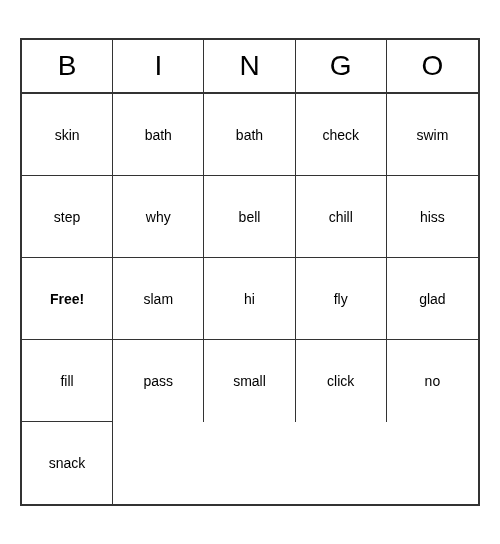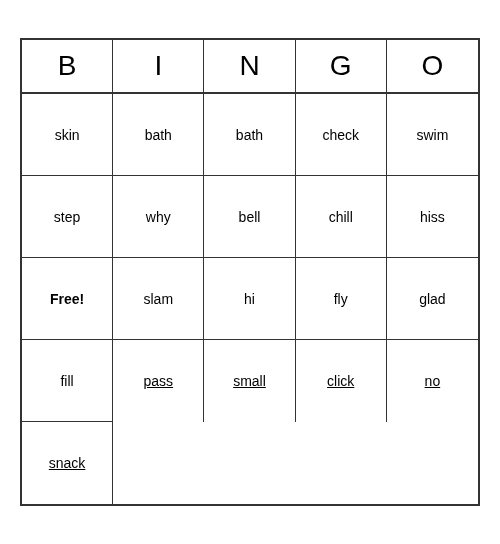--- a/index.html
+++ b/index.html
@@ -58,21 +58,20 @@
       justify-content: center;
       min-height: 82px;
     }
 
     .bingo-cell:nth-child(5n) {
       border-right: none;
     }
 
     .bingo-cell:nth-last-child(-n+5) {
       border-bottom: none;
-      text-decoration: underline;
     }
   </style>
 </head>
 <body>
 
 <div class="bingo-container">
   <div class="bingo-header">
   <div class="bingo-header-cell">B</div>
       <div class="bingo-header-cell">I</div>
       <div class="bingo-header-cell">N</div>

